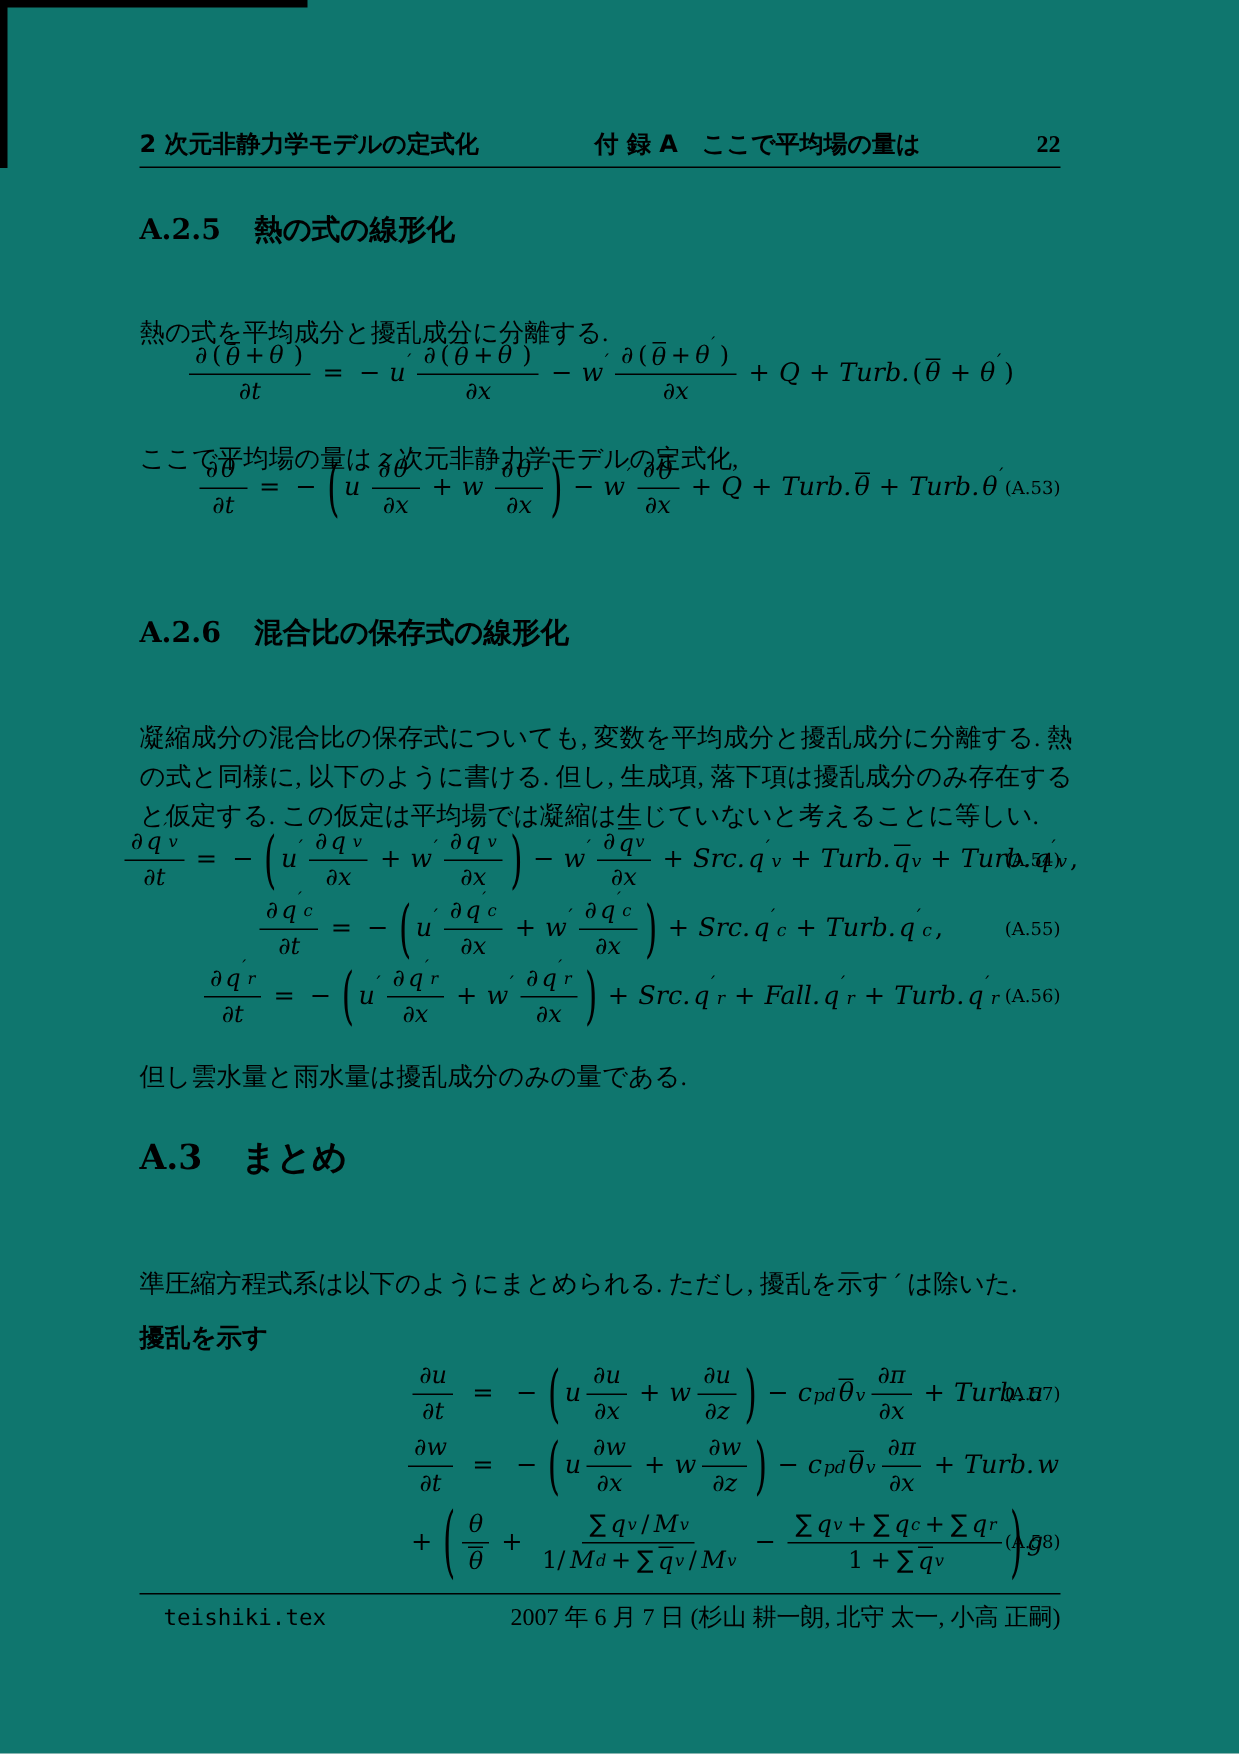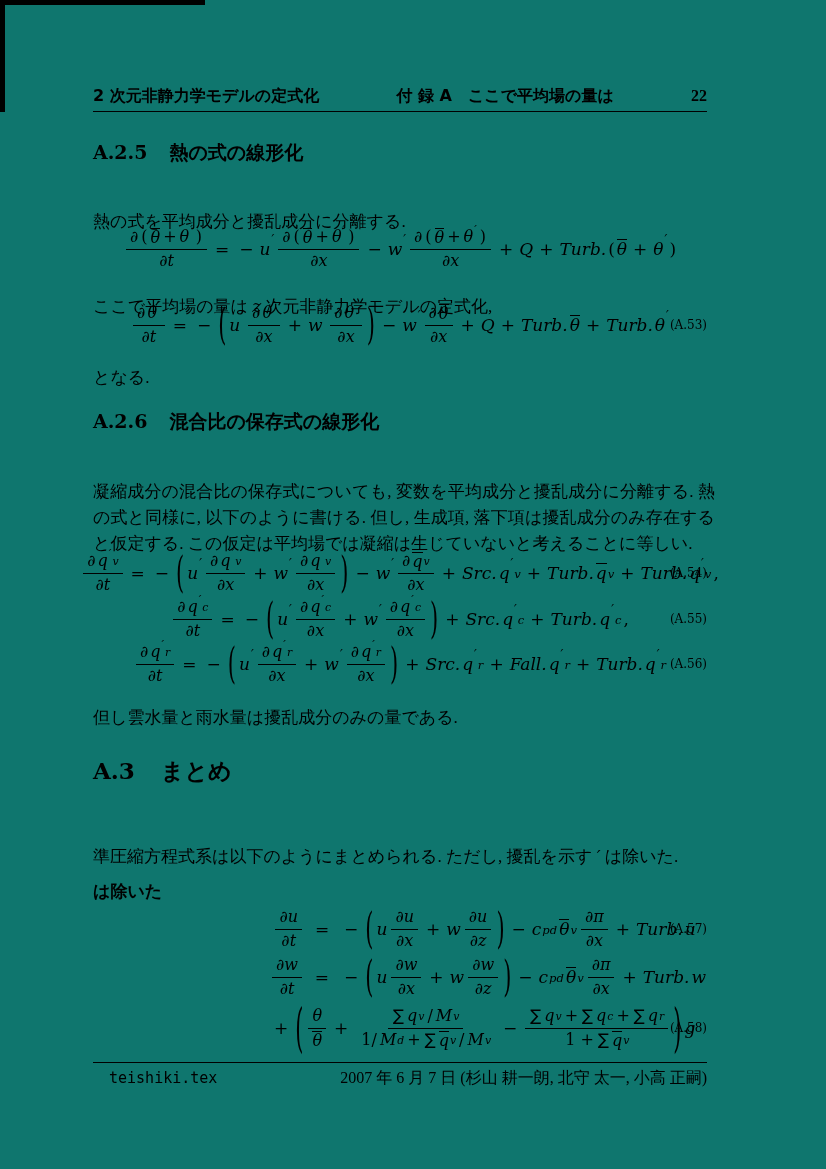--- a/index.html
+++ b/index.html
@@ -275,21 +275,20 @@
       <span class="mi">
         <span>Turb.</span>
       </span>
       <span class="mi">
         <span>θ</span>
         <span class="pr">′</span>
       </span>
       <span class="eqtag">(A.53)</span>
     </div>
 
-  <p class="p-body" style="top:348px;">となる.</p>
 
   <div class="h-sub" style="top:409px;">
     <span class="no">A.2.6</span><span class="ttl">混合比の保存式の線形化</span>
   </div>
 
   <p class="p-body" style="top:462px;">凝縮成分の混合比の保存式についても, 変数を平均成分と擾乱成分に分離する. 熱の式と同様に, 以下のように書ける. 但し, 生成項, 落下項は擾乱成分のみ存在すると仮定する. この仮定は平均場では凝縮は生じていないと考えることに等しい.</p>
 
   <div class="eq eqc" style="top:548px;height:50px;">
       <span class="frac">
         <span class="num">
@@ -587,21 +586,21 @@
     </div>
 
   <p class="p-body" style="top:688px;">但し雲水量と雨水量は擾乱成分のみの量である.</p>
 
   <div class="h-sec" style="top:756px;">
     <span class="no">A.3</span><span class="ttl">まとめ</span>
   </div>
 
   <p class="p-body" style="top:826px;"><span>準圧縮方程式系は以下のようにまとめられる. ただし, 擾乱を示す </span><i>′</i><span> は除いた.</span></p>
 
-  <div class="lbl" style="top:880px;">は除いた</div>
+  <div class="lbl" style="top:880px;">擾乱を示す</div>
 
   <div class="eq" style="top:904px;height:50px;">
     <span class="lhs">
         <span class="frac">
           <span class="num">
             <span class="mi">
               <span>∂u</span>
             </span>
           </span>
           <span class="den">

